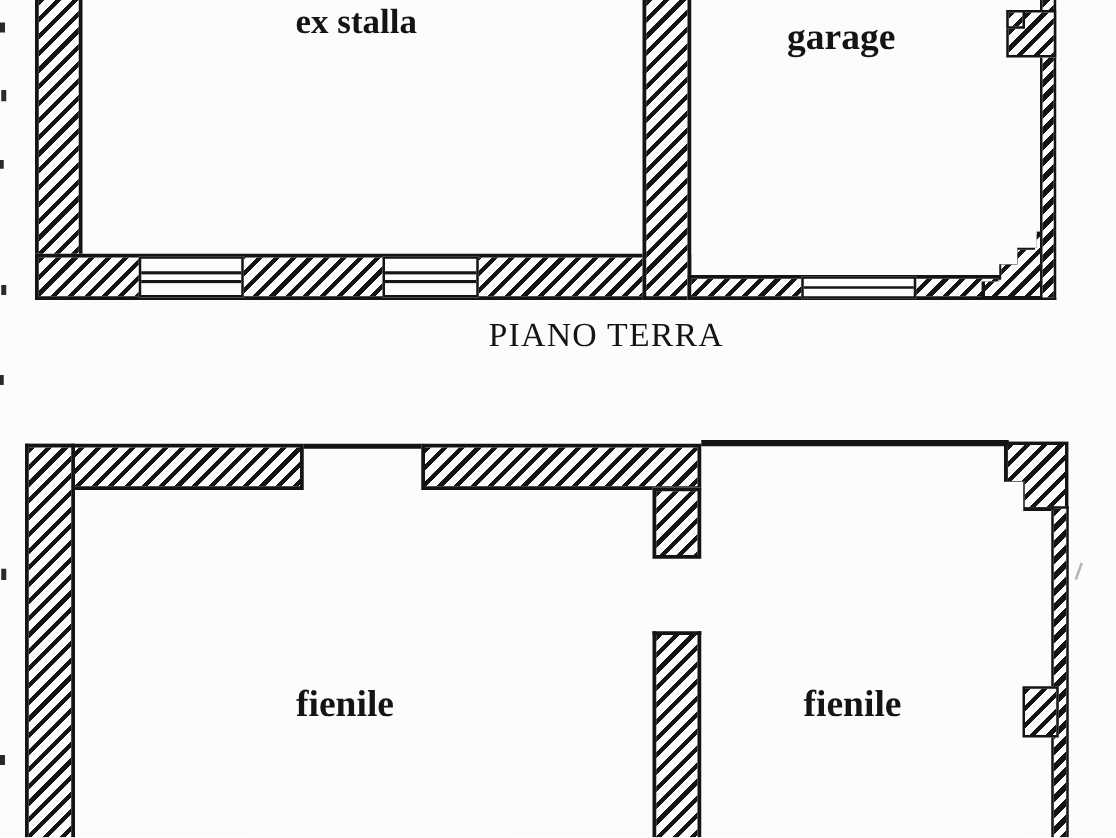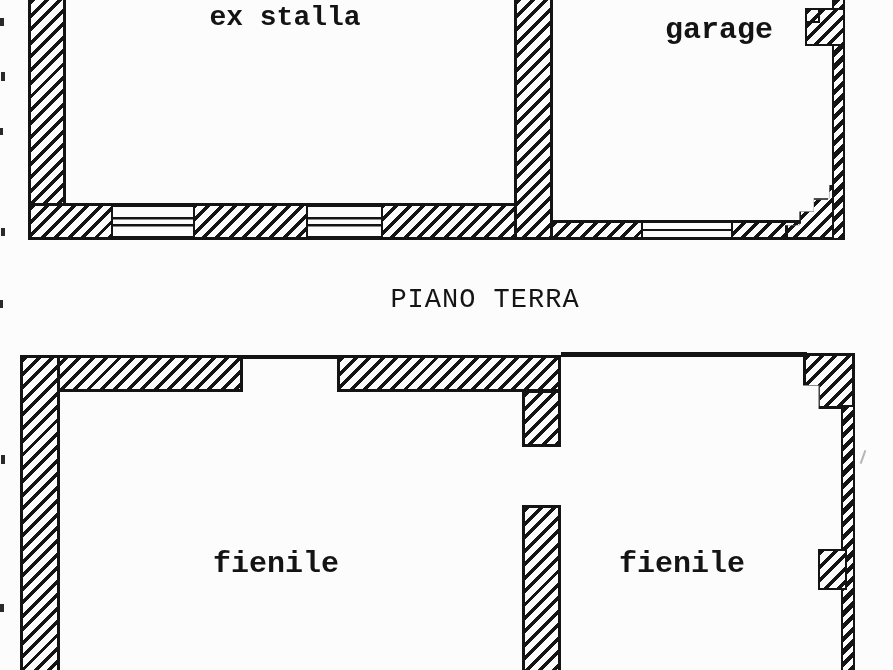--- a/index.html
+++ b/index.html
@@ -5,21 +5,21 @@
   :root{
     --ink:#141414;
     --paper:#fcfcfc;
   }
   html,body{margin:0;padding:0;background:#fff;}
   #canvas{
     position:relative;
     width:893px;height:670px;
     background:var(--paper);
     overflow:hidden;
-    font-family:Liberation Mono, monospace;
+    font-family:Liberation Serif, serif;
     color:var(--ink);
   }
   
   .wall{
     position:absolute;box-sizing:border-box;
     border:3px solid var(--ink);
     background-color:var(--paper);
     background-image:repeating-linear-gradient(135deg, var(--ink) 0 3.5px, rgba(0,0,0,0) 3.5px 9.5px);
   }
   
@@ -85,23 +85,23 @@
        clip-path:polygon(0 73%,24% 73%,24% 48%,48% 48%,48% 24%,74% 24%,74% 0,100% 0,100% 100%,0 100%);">
     <div class="fill" style="clip-path:polygon(0 73%,24% 73%,24% 48%,48% 48%,48% 24%,74% 24%,74% 0,100% 0,100% 100%,0 100%);"></div>
   </div>
 
   <div class="bead" style="left:832px;top:0;width:13px;height:240px;border-top:none;"></div>
 
   <div class="wall" style="left:805px;top:8px;width:40px;height:38px;border-width:2.5px;"></div>
   <div class="wall" style="left:805px;top:8px;width:15px;height:15px;border-width:2.5px;"></div>
 
   <div class="label" style="left:175px;top:2px;width:220px;font-size:28px;">ex stalla</div>
-  <div class="label" style="left:629px;top:13px;width:180px;font-size:30px;">garage</div>
+  <div class="label" style="left:583px;top:13px;width:180px;font-size:30px;">garage</div>
 
-  <div class="label" style="left:370px;top:253px;width:230px;font-size:27px;font-weight:400;letter-spacing:1px;margin-top:32px;">PIANO TERRA</div>
+  <div class="label" style="left:370px;top:253px;width:230px;font-size:27px;font-weight:400;letter-spacing:1px;">PIANO TERRA</div>
 
   <div class="wall" style="left:20px;top:355px;width:223px;height:37px;"></div>
 
   <div class="line" style="left:243px;top:355px;width:95px;height:4px;"></div>
 
   <div class="wall" style="left:337px;top:355px;width:224px;height:37px;"></div>
 
   <div class="wall" style="left:522px;top:390px;width:39px;height:57px;"></div>
 
   <div class="line" style="left:561px;top:352px;width:246px;height:5px;"></div>

